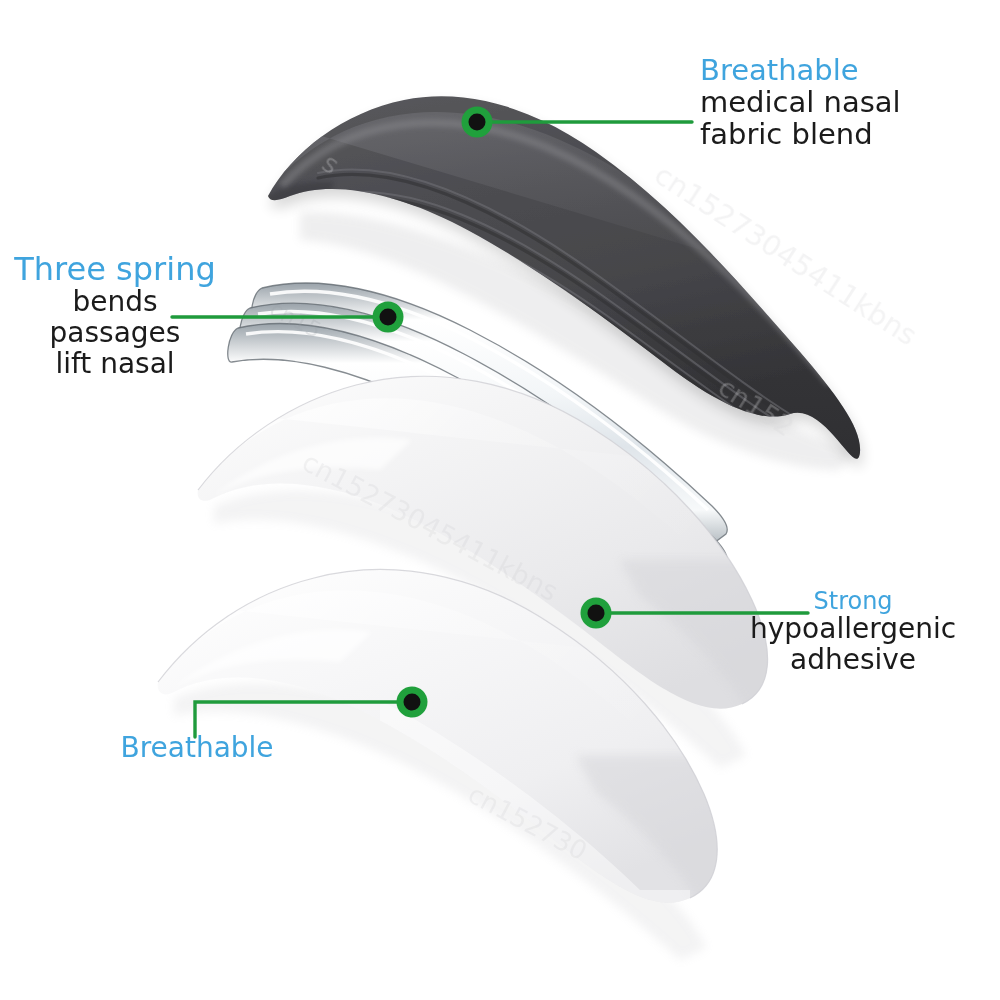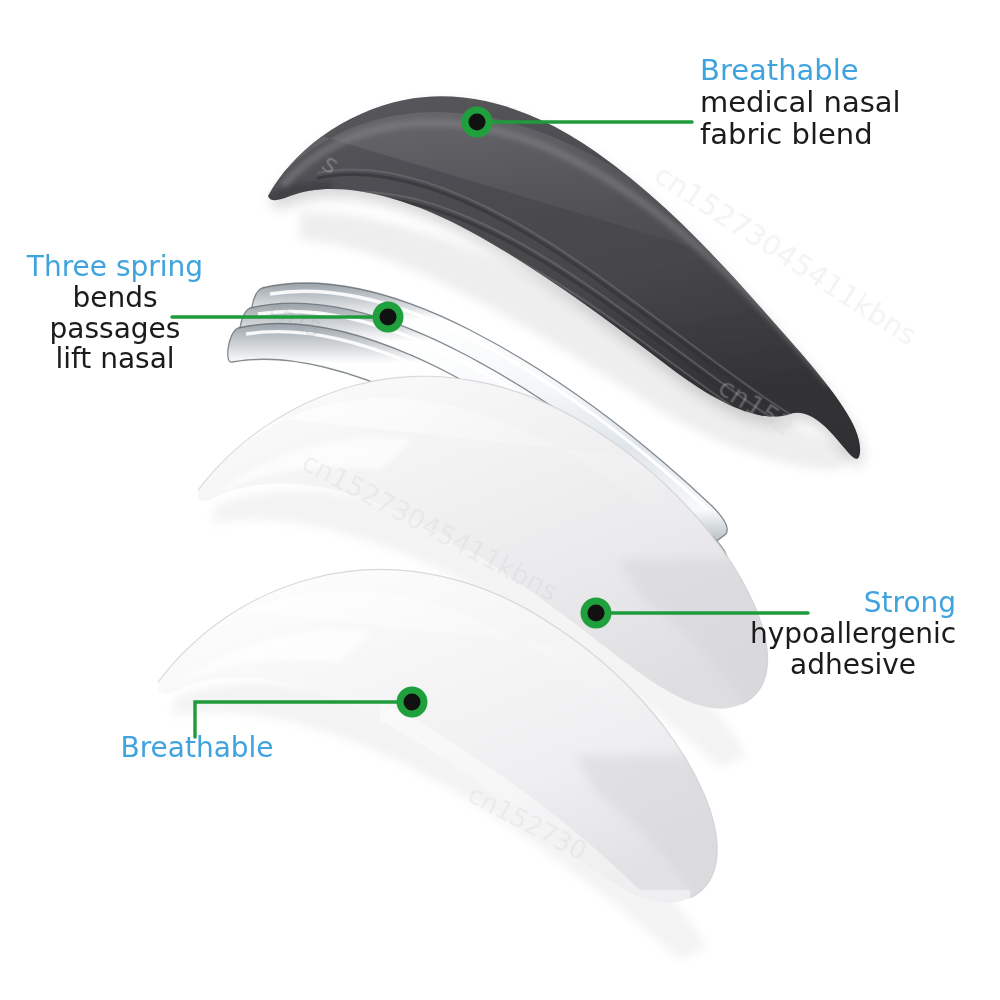--- a/index.html
+++ b/index.html
@@ -35,29 +35,29 @@
   }
   #co-breathable .co-head{font-size:29px;}
   #co-breathable .co-body{font-size:29px;}
 
   #co-spring .co-text{
     left:10px; top:252px;
     font-size:28px;
     text-align:center;
     width:210px;
   }
-  #co-spring .co-head{font-size:28px;}
+  #co-spring .co-head{font-size:32px;}
   #co-spring .co-body{font-size:28px;}
 
   #co-adhesive .co-text{
     left:750px; top:588px;
     font-size:28px;
     text-align:center;
   }
-  #co-adhesive .co-head{font-size:28px;text-align:right;}
+  #co-adhesive .co-head{font-size:24px;}
   #co-adhesive .co-body{font-size:28px;}
 
   #co-isolation .co-text{
     left:62px; top:733px;
     font-size:28px;
     text-align:center;
     width:270px;
   }
   #co-isolation .co-head{font-size:28px;}
   #co-isolation .co-body{font-size:28px;}

